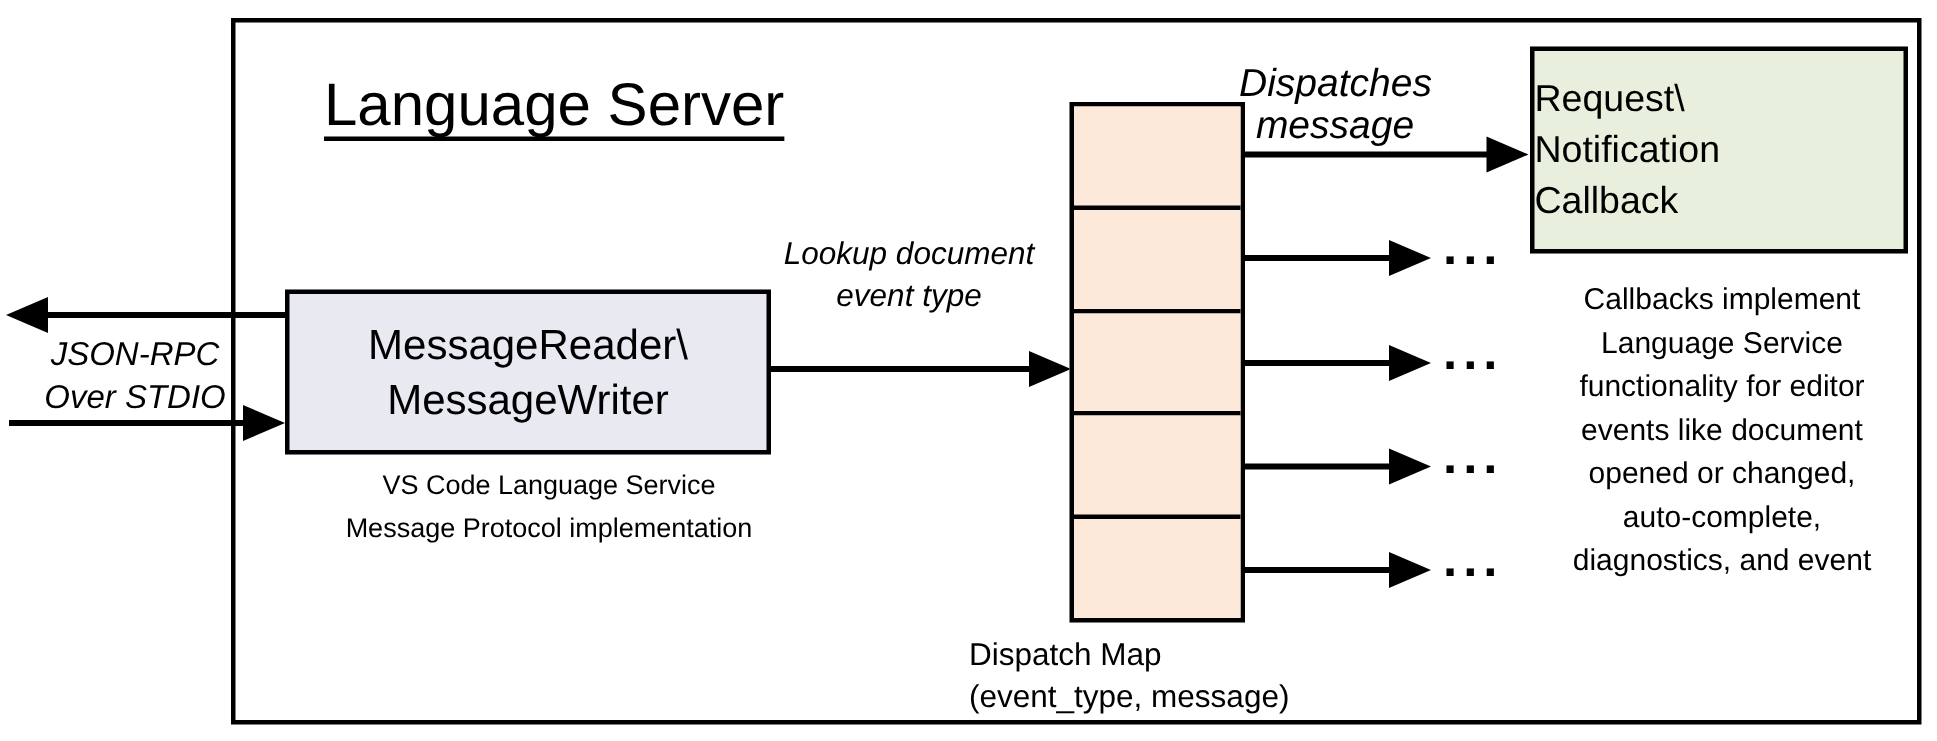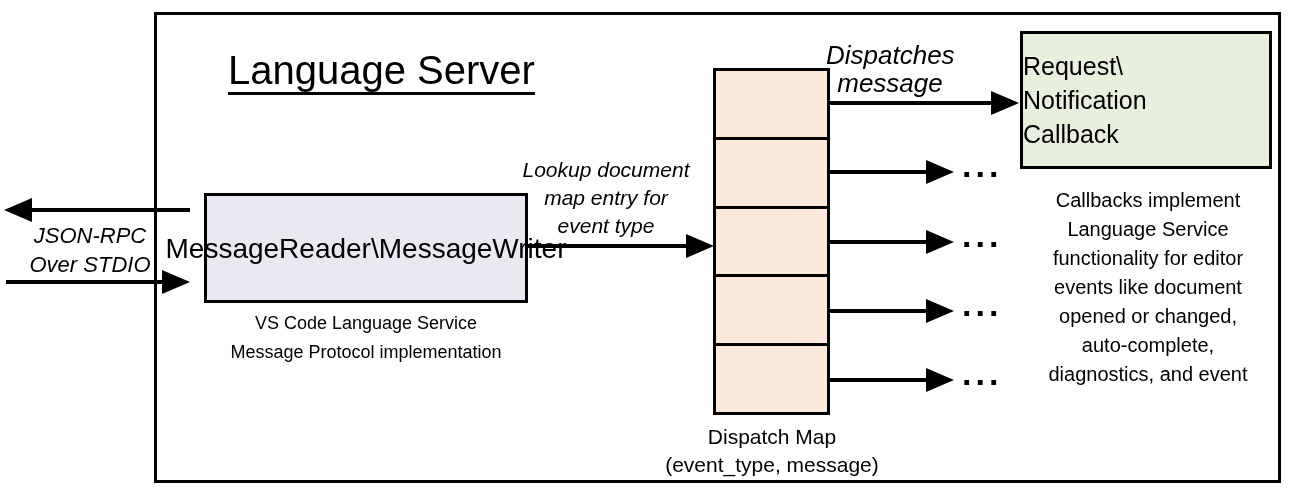--- a/index.html
+++ b/index.html
@@ -15,38 +15,38 @@
     --reader-fill: #e9e9f2;
     --cell-fill: #fce9da;
     --callback-fill: #e9efdd;
   }
   .abs { position: absolute; }
   .outer-box {
     left: 154px; top: 12px; width: 1127px; height: 471px;
     border: 3px solid #000;
   }
   .title {
-    left: 228px; top: 48px;
+    left: 216px; top: 48px;
     font-size: 40px;
     text-decoration: underline;
     text-decoration-thickness: 3px;
     text-underline-offset: 8px;
     white-space: nowrap;
   }
   .graphics { left: 0; top: 0; pointer-events: none; }
   .io-label {
     left: 15px; top: 221px; width: 150px;
     text-align: center; font-style: italic;
     font-size: 22px; line-height: 29px;
   }
   .reader-box {
-    left: 204px; top: 193px; width: 324px; height: 110px;
+    left: 190px; top: 193px; width: 324px; height: 110px;
     background: var(--reader-fill);
     border: 3px solid #000;
-    display: flex; flex-direction: row;
+    display: flex; flex-direction: column;
     justify-content: center; align-items: center;
     font-size: 28px; line-height: 37px; text-align: center;
   }
   .reader-caption {
     left: 206px; top: 309px; width: 320px;
     text-align: center; font-size: 18px; line-height: 29px;
   }
   .lookup-label {
     left: 500px; top: 156px; width: 212px;
     text-align: center; font-style: italic;
@@ -55,21 +55,21 @@
   .dispatch-map {
     left: 713px; top: 68px; width: 117px; height: 347px;
     border: 3px solid #000;
     display: flex; flex-direction: column;
     background: var(--cell-fill);
   }
   .map-cell { flex: 1; background: var(--cell-fill); border-bottom: 3px solid #000; }
   .map-cell:last-child { border-bottom: none; }
   .dispatch-label {
     left: 646px; top: 423px; width: 252px;
-    text-align: center; font-size: 21px; line-height: 28px;
+    text-align: left; font-size: 21px; line-height: 28px;
   }
   .dispatches-label {
     left: 826px; top: 41px; width: 128px;
     text-align: center; font-style: italic;
     font-size: 26px; line-height: 28px;
   }
   .callback-box {
     left: 1020px; top: 31px; width: 252px; height: 138px;
     background: var(--callback-fill);
     border: 3px solid #000;
@@ -158,21 +158,20 @@
     <span>MessageWriter</span>
   </div>
 
   <div class="abs reader-caption line-block">
     <span>VS Code Language Service</span>
     <span>Message Protocol implementation</span>
   </div>
 
   <div class="abs lookup-label line-block">
     <span>Lookup document</span>
-    <span>map entry for</span>
     <span>event type</span>
   </div>
 
   <div class="abs dispatch-map">
       <div class="map-cell"></div>
       <div class="map-cell"></div>
       <div class="map-cell"></div>
       <div class="map-cell"></div>
       <div class="map-cell"></div>
     </div>

